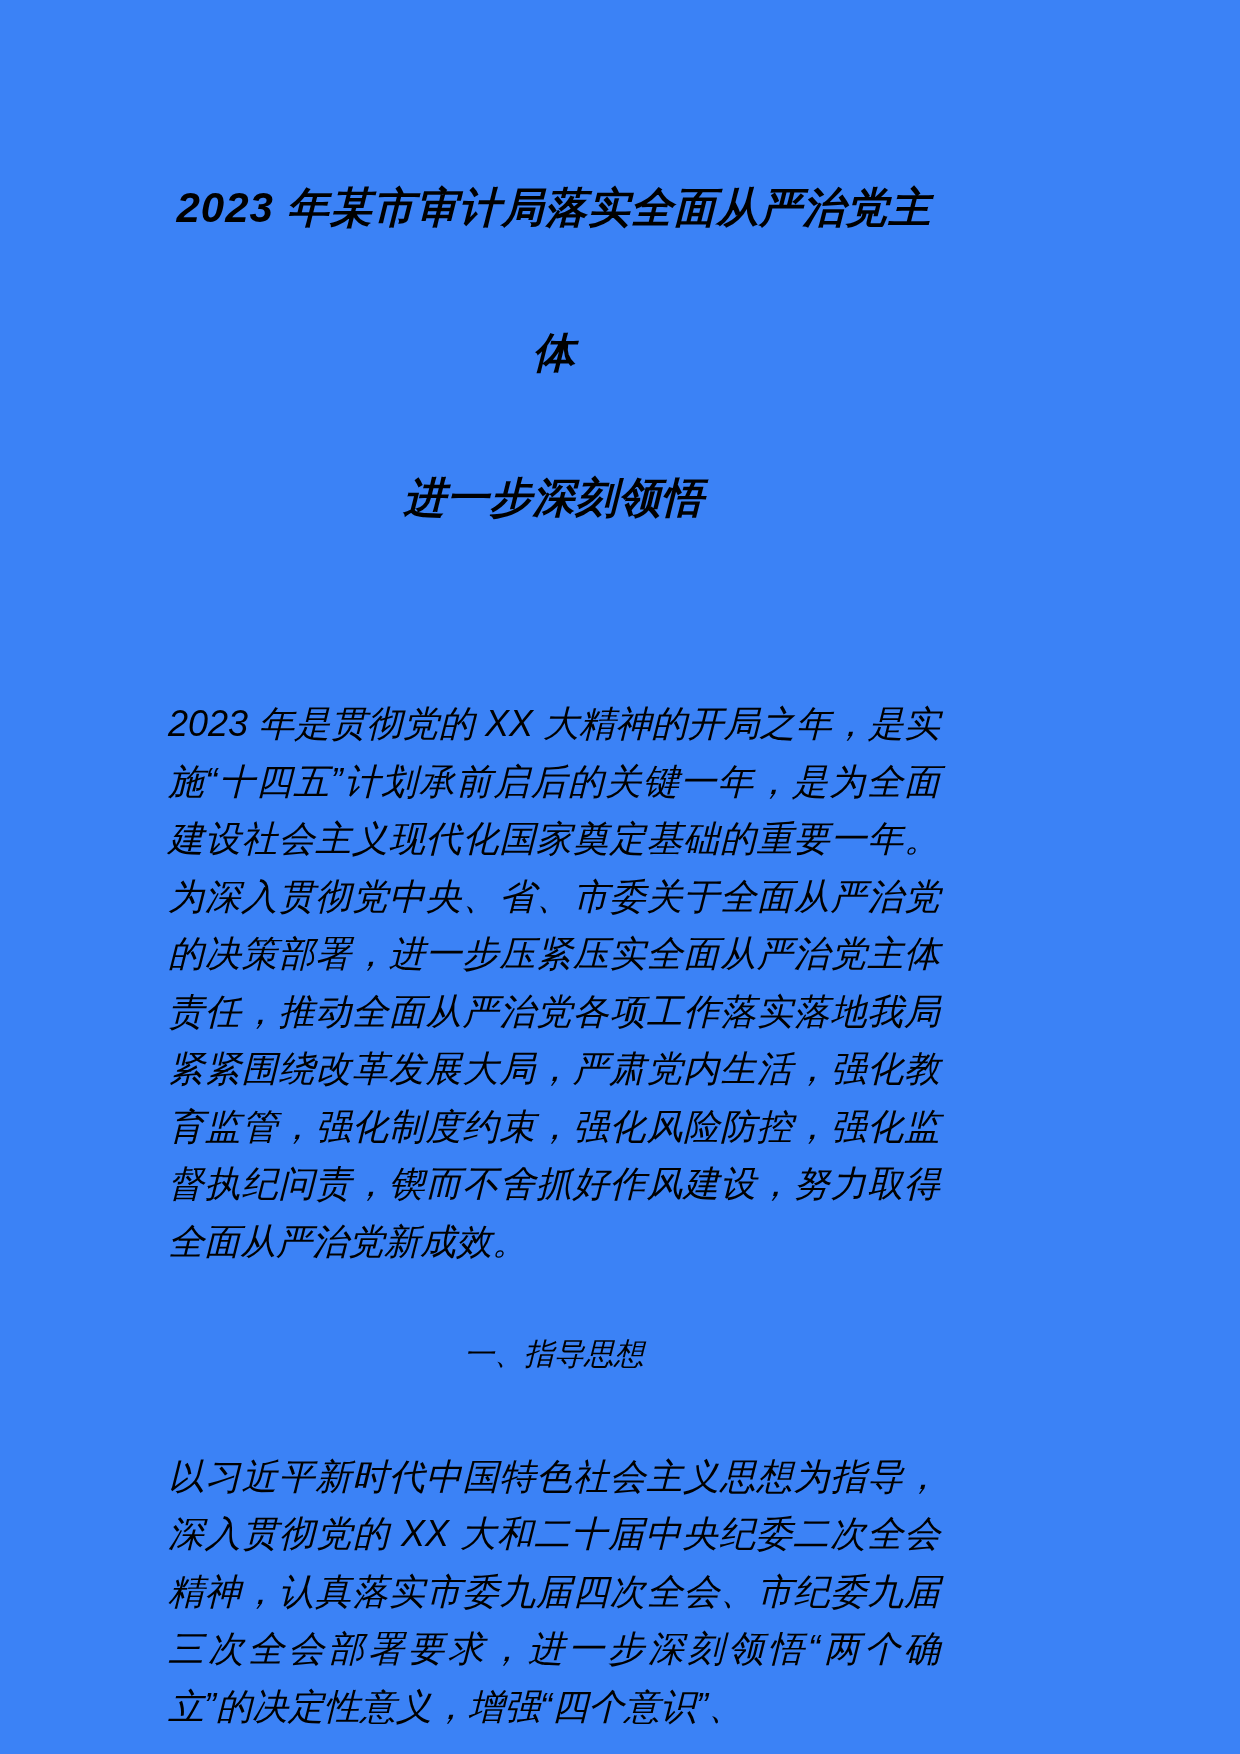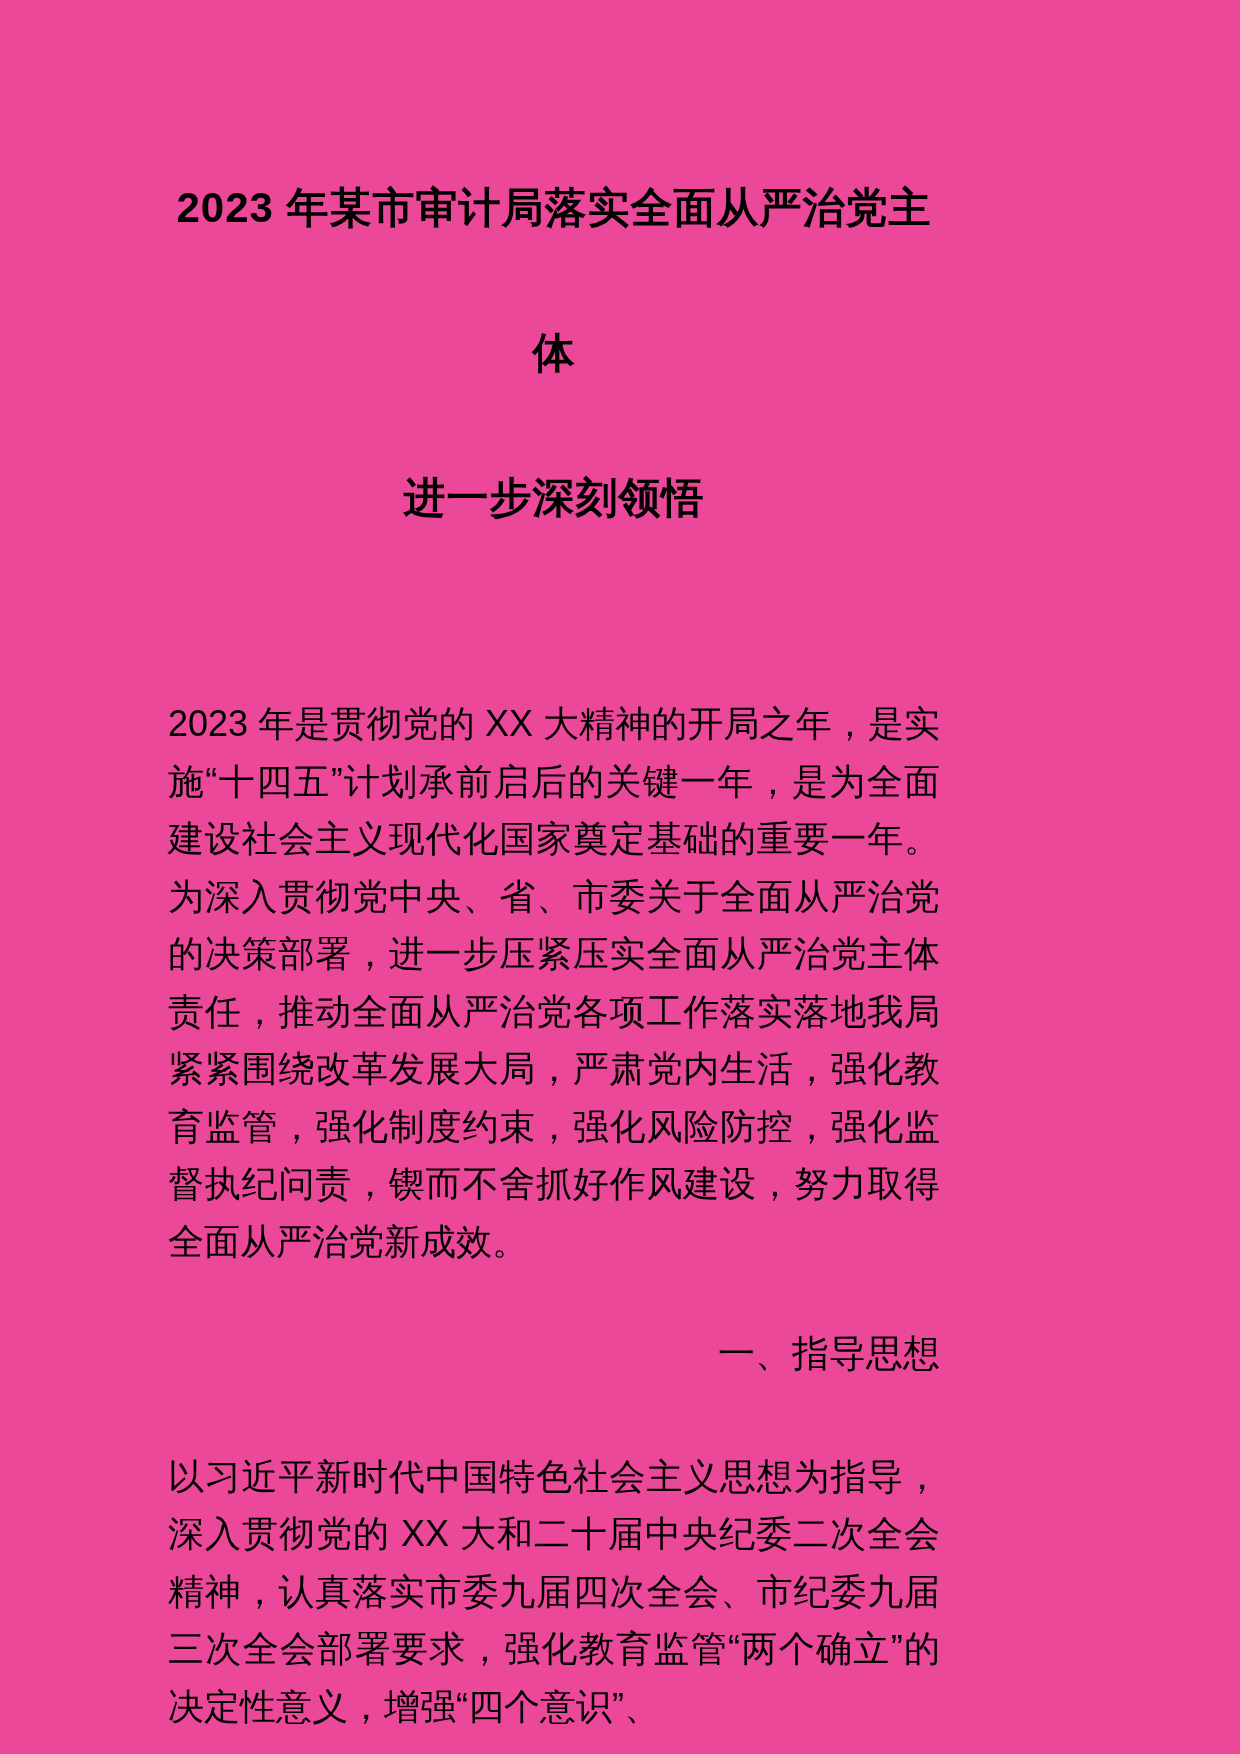--- a/index.html
+++ b/index.html
@@ -1,25 +1,26 @@
 <!DOCTYPE html>
 <html><head>
 <meta charset="utf-8">
 <style>
   * { margin: 0; padding: 0; box-sizing: border-box; }
   html, body { background: #ffffff; }
 
   .page {
     width: 1240px;
     height: 1754px;
-    background: #ec4899;
+    background: #3b82f6;
     color: #000000;
     overflow: hidden;
     position: relative;
     font-family: "Liberation Sans", sans-serif;
+    font-style: italic;
   }
 
   .content {
     width: 772px;
     margin-left: 168px;
     padding-top: 135px;
   }
 
   .doc-title {
     font-size: 42px;
@@ -33,25 +34,25 @@
   .title-line { display: block; }
 
   .para {
     font-size: 36px;
     line-height: 57.5px;
     text-align: justify;
     text-justify: inter-character;
   }
 
   .section-heading {
-    font-size: 37px;
+    font-size: 30px;
     font-weight: normal;
     line-height: 57.5px;
     margin-top: 55px;
-    text-align: right;
+    text-align: center;
   }
 
   .section-heading + .para {
     margin-top: 65px;
   }
 </style>
 </head>
 <body>
 
 <div class="page">
@@ -59,16 +60,16 @@
 
     <h1 class="doc-title">
       <span class="title-line">2023 年某市审计局落实全面从严治党主体</span>
       <span class="title-line">进一步深刻领悟</span>
     </h1>
 
     <p class="para">2023 年是贯彻党的 XX 大精神的开局之年，是实施“十四五”计划承前启后的关键一年，是为全面建设社会主义现代化国家奠定基础的重要一年。为深入贯彻党中央、省、市委关于全面从严治党的决策部署，进一步压紧压实全面从严治党主体责任，推动全面从严治党各项工作落实落地我局紧紧围绕改革发展大局，严肃党内生活，强化教育监管，强化制度约束，强化风险防控，强化监督执纪问责，锲而不舍抓好作风建设，努力取得全面从严治党新成效。</p>
 
     <h2 class="section-heading">一、指导思想</h2>
 
-    <p class="para">以习近平新时代中国特色社会主义思想为指导，深入贯彻党的 XX 大和二十届中央纪委二次全会精神，认真落实市委九届四次全会、市纪委九届三次全会部署要求，强化教育监管“两个确立”的决定性意义，增强“四个意识”、</p>
+    <p class="para">以习近平新时代中国特色社会主义思想为指导，深入贯彻党的 XX 大和二十届中央纪委二次全会精神，认真落实市委九届四次全会、市纪委九届三次全会部署要求，进一步深刻领悟“两个确立”的决定性意义，增强“四个意识”、</p>
 
   </div>
 </div>
 
 </body></html>

